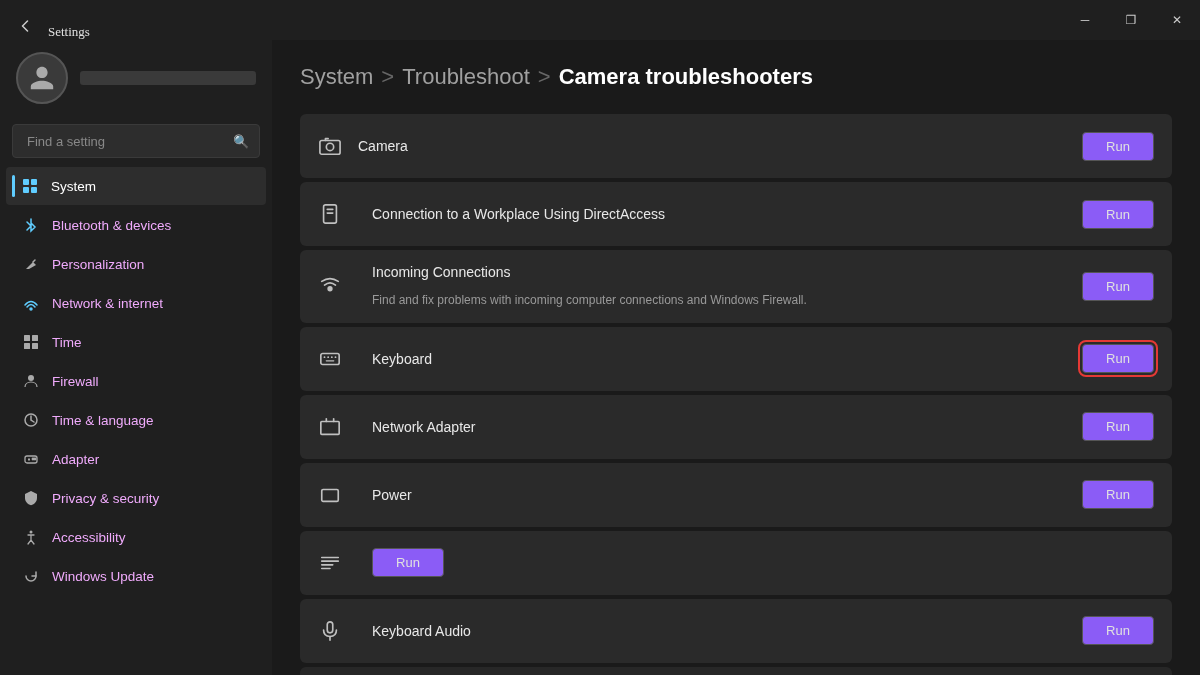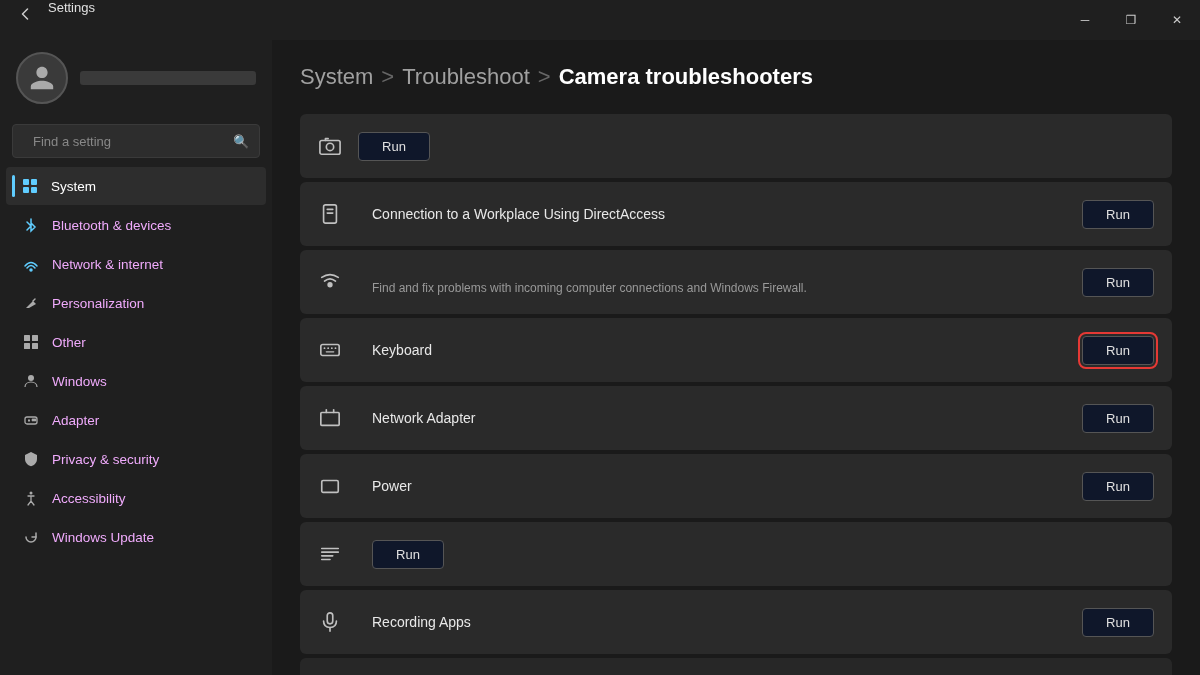--- a/index.html
+++ b/index.html
@@ -12,24 +12,25 @@
       overflow: hidden;
       display: flex;
       flex-direction: column;
     }
 
     
     .titlebar {
       height: 40px;
       background: #1f1f1f;
       display: flex;
-      align-items: flex-start;
+      align-items: flex-end;
       padding: 0 12px;
       flex-shrink: 0;
       position: relative;
+      font-family: Liberation Serif, serif;
     }
     .titlebar-back {
       width: 28px;
       height: 28px;
       display: flex;
       align-items: center;
       justify-content: center;
       cursor: pointer;
       border-radius: 4px;
       color: #ccc;
@@ -112,21 +113,21 @@
       position: relative;
     }
     .search-input {
       width: 100%;
       height: 34px;
       background: #2d2d2d;
       border: 1px solid #3a3a3a;
       border-radius: 4px;
       color: #ccc;
       font-size: 13px;
-      padding: 0 36px 0 20px;
+      padding: 0 36px 0 14px;
       outline: none;
     }
     .search-input::placeholder { color: #888; }
     .search-icon-wrap {
       position: absolute;
       right: 10px;
       top: 50%;
       transform: translateY(-50%);
       color: #888;
       font-size: 13px;
@@ -231,21 +232,21 @@
       color: #e8e8e8;
       font-weight: 400;
     }
     .ts-desc {
       font-size: 12px;
       color: #999;
       margin-top: 12px;
       line-height: 1.4;
     }
     .ts-run-btn {
-      background: #0f172a;
+      background: #8b5cf6;
       border: 1px solid #555;
       border-radius: 4px;
       color: #e0e0e0;
       font-size: 13px;
       padding: 6px 20px;
       cursor: pointer;
       white-space: nowrap;
       min-width: 72px;
       text-align: center;
     }
@@ -307,61 +308,70 @@
         <div class="nav-icon">
           <svg width="16" height="16" viewBox="0 0 16 16" fill="#60cdff">
             <path d="M8 2v12l4-4-4-4M4 5l4 4-4 4" stroke="#60cdff" stroke-width="1.5" fill="none" stroke-linecap="round"></path>
           </svg>
         </div>
         <span>Bluetooth &amp; devices</span>
       </div>
 
       <div class="nav-item">
         <div class="nav-icon">
+          <svg width="16" height="16" viewBox="0 0 16 16" fill="none" stroke="#aaa" stroke-width="1.5" stroke-linecap="round">
+            <path d="M3 13 L10 6 L13 9 L6 13 Z" fill="#aaa" stroke="none"></path>
+            <line x1="10" y1="6" x2="12" y2="4"></line>
+          </svg>
+        </div>
+        <span>Personalization</span>
+      </div>
+
+      <div class="nav-item">
+        <div class="nav-icon">
           <svg width="16" height="16" viewBox="0 0 16 16" fill="none" stroke="#60cdff" stroke-width="1.5">
             <path d="M2 10 Q8 3 14 10" stroke-linecap="round"></path>
             <path d="M4 12 Q8 7 12 12" stroke-linecap="round"></path>
             <circle cx="8" cy="14" r="1" fill="#60cdff"></circle>
           </svg>
         </div>
         <span>Network &amp; internet</span>
-      </div>
-
-      <div class="nav-item">
-        <div class="nav-icon">
-          <svg width="16" height="16" viewBox="0 0 16 16" fill="none" stroke="#aaa" stroke-width="1.5" stroke-linecap="round">
-            <path d="M3 13 L10 6 L13 9 L6 13 Z" fill="#aaa" stroke="none"></path>
-            <line x1="10" y1="6" x2="12" y2="4"></line>
-          </svg>
-        </div>
-        <span>Personalization</span>
       </div>
 
       <div class="nav-item">
         <div class="nav-icon">
           <svg width="16" height="16" viewBox="0 0 16 16" fill="#aaa">
             <rect x="1" y="1" width="6" height="6" rx="0.5"></rect>
             <rect x="9" y="1" width="6" height="6" rx="0.5"></rect>
             <rect x="1" y="9" width="6" height="6" rx="0.5"></rect>
             <rect x="9" y="9" width="6" height="6" rx="0.5"></rect>
           </svg>
         </div>
-        <span>Other</span>
+        <span>Time</span>
       </div>
 
       <div class="nav-item">
         <div class="nav-icon">
           <svg width="16" height="16" viewBox="0 0 16 16" fill="#aaa">
             <circle cx="8" cy="5" r="3"></circle>
             <path d="M2 14c0-3 2.7-5 6-5s6 2 6 5" stroke="#aaa" stroke-width="1.2" fill="none"></path>
           </svg>
         </div>
-        <span>Windows</span>
-      </div>
-
+        <span>Firewall</span>
+      </div>
+
+      <div class="nav-item">
+        <div class="nav-icon">
+          <svg width="16" height="16" viewBox="0 0 16 16" fill="none" stroke="#aaa" stroke-width="1.5">
+            <circle cx="8" cy="8" r="6"></circle>
+            <path d="M8 4v4l3 2" stroke-linecap="round"></path>
+          </svg>
+        </div>
+        <span>Time &amp; language</span>
+      </div>
 
       <div class="nav-item">
         <div class="nav-icon">
           <svg width="16" height="16" viewBox="0 0 16 16" fill="none" stroke="#aaa" stroke-width="1.3">
             <rect x="2" y="5" width="12" height="7" rx="2"></rect>
             <line x1="5" y1="8.5" x2="7" y2="8.5"></line>
             <line x1="6" y1="7.5" x2="6" y2="9.5"></line>
             <circle cx="10" cy="8" r="0.8" fill="#aaa"></circle>
             <circle cx="12" cy="8" r="0.8" fill="#aaa"></circle>
           </svg>
@@ -413,20 +423,23 @@
     <div class="troubleshooter-list">
 
       <div class="ts-item">
         <div class="ts-icon">
           <svg width="22" height="22" viewBox="0 0 24 24" fill="none" stroke="#c0c0c0" stroke-width="1.8" stroke-linecap="round" stroke-linejoin="round">
             <rect x="1" y="6" width="22" height="15" rx="2"></rect>
             <circle cx="12" cy="13" r="4"></circle>
             <path d="M7 6V4h3"></path>
           </svg>
         </div>
+        <div class="ts-info">
+          <div class="ts-name">Camera</div>
+        </div>
         <button class="ts-run-btn">Run</button>
       </div>
 
       <div class="ts-item">
         <div class="ts-icon">
           <svg width="22" height="22" viewBox="0 0 24 24" fill="none" stroke="#c0c0c0" stroke-width="1.8" stroke-linecap="round" stroke-linejoin="round">
             <rect x="5" y="2" width="14" height="20" rx="2"></rect>
             <line x1="9" y1="7" x2="15" y2="7"></line>
             <line x1="9" y1="11" x2="15" y2="11"></line>
           </svg>
@@ -439,20 +452,21 @@
 
       <div class="ts-item">
         <div class="ts-icon">
           <svg width="22" height="22" viewBox="0 0 24 24" fill="none" stroke="#c0c0c0" stroke-width="1.8" stroke-linecap="round" stroke-linejoin="round">
             <path d="M3 7 Q12 1 21 7"></path>
             <path d="M6 11 Q12 6 18 11"></path>
             <circle cx="12" cy="15" r="2" fill="#c0c0c0"></circle>
           </svg>
         </div>
         <div class="ts-info">
+          <div class="ts-name">Incoming Connections</div>
           <div class="ts-desc">Find and fix problems with incoming computer connections and Windows Firewall.</div>
         </div>
         <button class="ts-run-btn">Run</button>
       </div>
 
       <div class="ts-item">
         <div class="ts-icon">
           <svg width="22" height="22" viewBox="0 0 24 24" fill="none" stroke="#c0c0c0" stroke-width="1.8" stroke-linecap="round" stroke-linejoin="round">
             <rect x="2" y="6" width="20" height="12" rx="2"></rect>
             <line x1="6" y1="10" x2="6" y2="10" stroke-width="2"></line>
@@ -508,21 +522,21 @@
 
       <div class="ts-item">
         <div class="ts-icon">
           <svg width="22" height="22" viewBox="0 0 24 24" fill="none" stroke="#c0c0c0" stroke-width="1.8" stroke-linecap="round" stroke-linejoin="round">
             <rect x="9" y="2" width="6" height="12" rx="3"></rect>
             <path d="M5 11 Q5 18 12 18 Q19 18 19 11"></path>
             <line x1="12" y1="18" x2="12" y2="22"></line>
           </svg>
         </div>
         <div class="ts-info">
-          <div class="ts-name">Recording Apps</div>
+          <div class="ts-name">Keyboard Audio</div>
         </div>
         <button class="ts-run-btn">Run</button>
       </div>
 
       <div class="ts-item" style="opacity:0.85;">
         
         
         
       </div>
 

